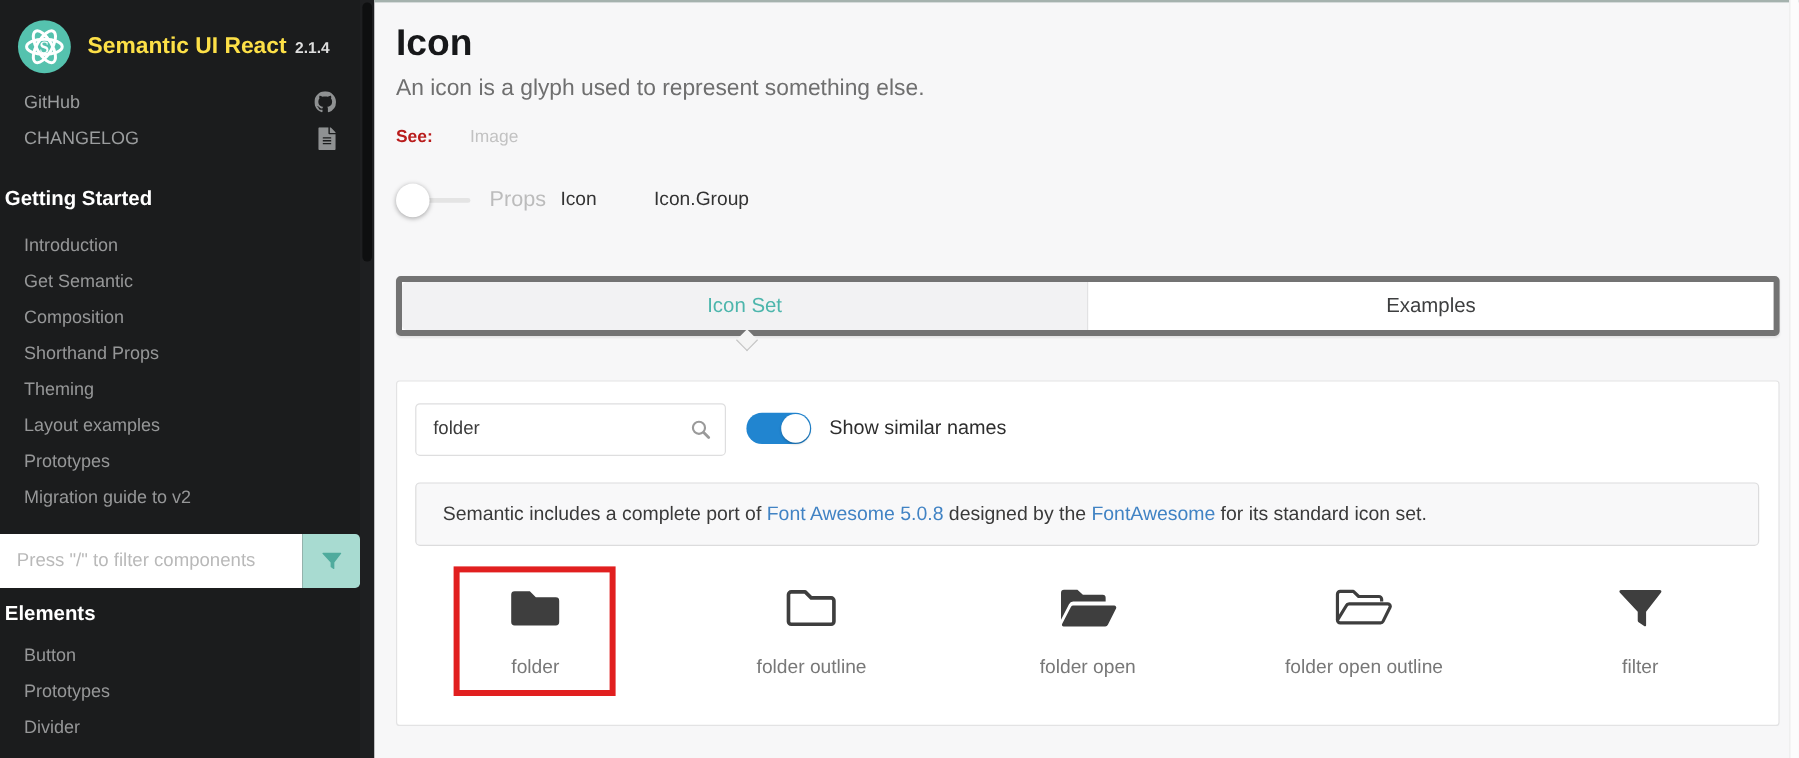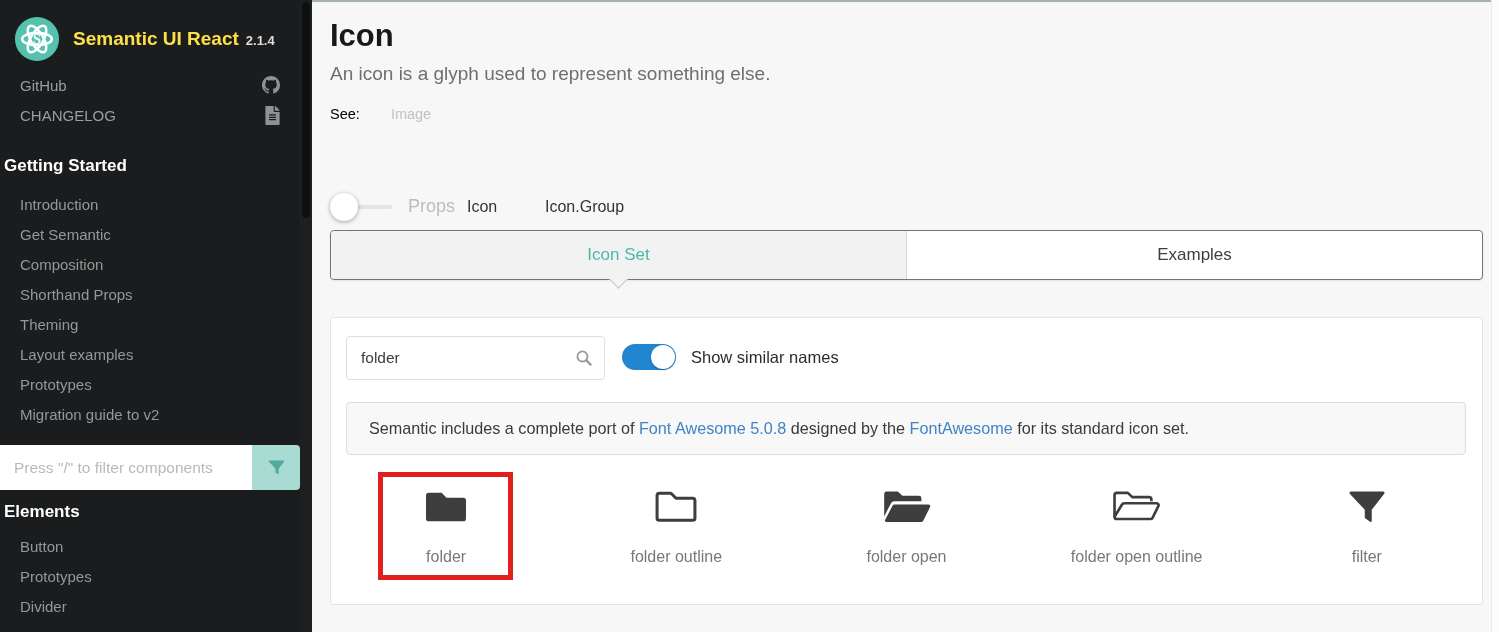--- a/index.html
+++ b/index.html
@@ -29,34 +29,34 @@
   .side-scrollbar { position: absolute; right: 0; top: 0; width: 12px; height: 632px; background: #1e1f21; }
   .side-scroll-thumb { position: absolute; left: 2px; right: 2px; top: 2px; height: 216px;
                        background: #0e0f10; border-radius: 6px; }
 
   
   .main { position: absolute; left: 312px; top: 0; right: 0; bottom: 0; background: #f7f7f8;
           border-top: 2px solid #a5b2ae; }
   .page-title { position: absolute; left: 18px; top: 16px; font-size: 31px; font-weight: bold; color: #17181a; }
   .page-sub { position: absolute; left: 18px; top: 61px; font-size: 19px; color: #6f6f6f; }
   .see-row { position: absolute; left: 18px; top: 104px; font-size: 14.5px; }
-  .see-label { font-weight: normal; color: #000000; margin-top: 48px; }
+  .see-label { font-weight: bold; color: #b91c1c; margin-top: 48px; }
   .see-link { color: #c2c2c2; margin-left: 27px; cursor: pointer; }
 
-  .props-bar { position: absolute; left: 0; top: 150px; height: 30px; width: 100%; margin-top: 40px; }
+  .props-bar { position: absolute; left: 0; top: 150px; height: 30px; width: 100%; }
   .slider { position: absolute; left: 18px; top: 0; width: 64px; height: 30px; cursor: pointer; }
   .slider-track { position: absolute; left: 4px; right: 2px; top: 13px; height: 4px; background: #e4e4e4; border-radius: 2px; }
   .slider-knob { position: absolute; left: 0; top: 1px; width: 28px; height: 28px; background: #fff;
                  border-radius: 50%; box-shadow: 0 1px 4px rgba(0,0,0,.35); }
   .props-label { position: absolute; left: 96px; top: 4px; font-size: 18px; color: #bcbcbc; }
   .comp-link-1 { position: absolute; left: 155px; top: 6px; font-size: 16px; color: #333; cursor: pointer; }
   .comp-link-2 { position: absolute; left: 233px; top: 6px; font-size: 16px; color: #333; cursor: pointer; }
 
   .tabs { position: absolute; left: 18px; top: 228px; width: 1153px; height: 50px; display: flex;
-          border: 1px solid #737373; border-radius: 4px; background: #fff;
+          border: 5px solid #737373; border-radius: 4px; background: #fff;
           box-shadow: 0 1px 2px rgba(0,0,0,.08); }
   .tab { flex: 1; display: flex; align-items: center; justify-content: center; font-size: 17px; cursor: pointer; }
   .tab-active { background: #f2f2f3; color: #4db6ac; border-right: 1px solid #d9d9d9; border-radius: 4px 0 0 4px; }
   .tab-inactive { color: #3d3e3f; border-radius: 0 4px 4px 0; }
   .tab-caret { position: absolute; left: 281px; top: 42px; width: 13px; height: 13px; background: #f4f4f4;
                border-right: 1px solid #c6c6c6; border-bottom: 1px solid #c6c6c6; transform: rotate(45deg); z-index: 2; }
 
   .segment { position: absolute; left: 18px; top: 315px; width: 1153px; height: 288px; background: #fff;
              border: 1px solid #e3e3e4; border-radius: 3px; }
   .icon-search { position: absolute; left: 15px; top: 18px; width: 259px; height: 44px; }

